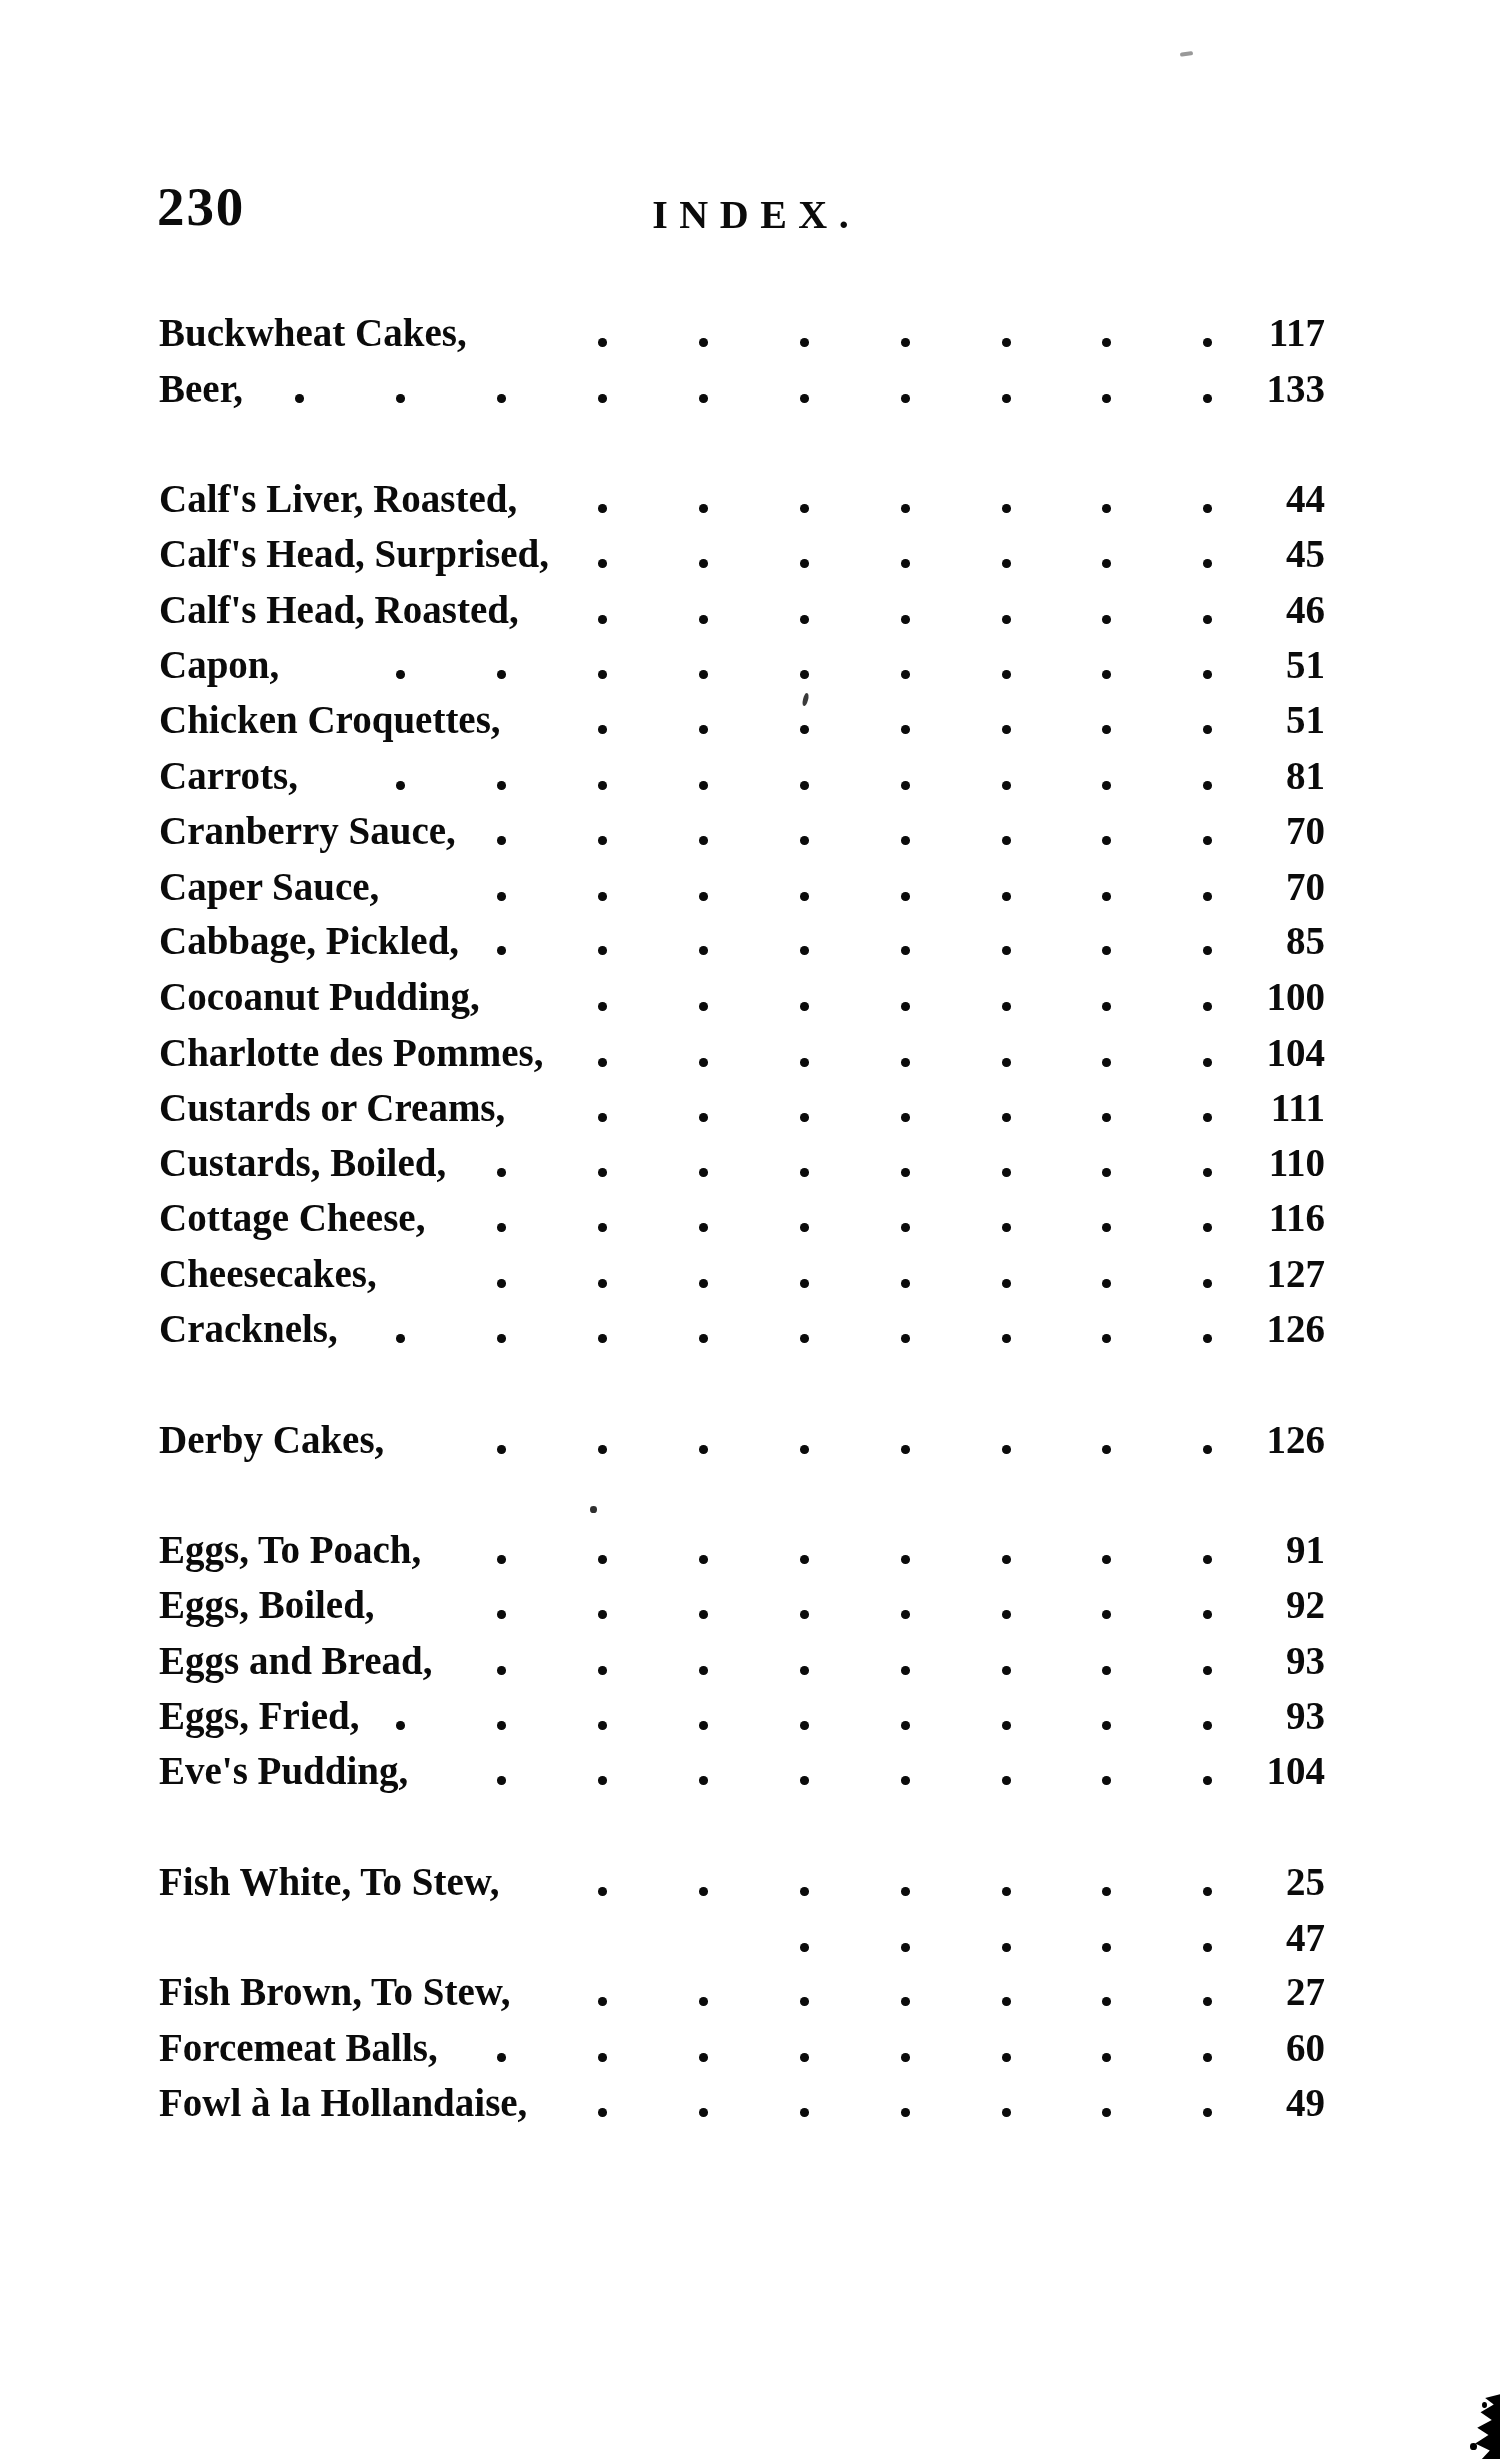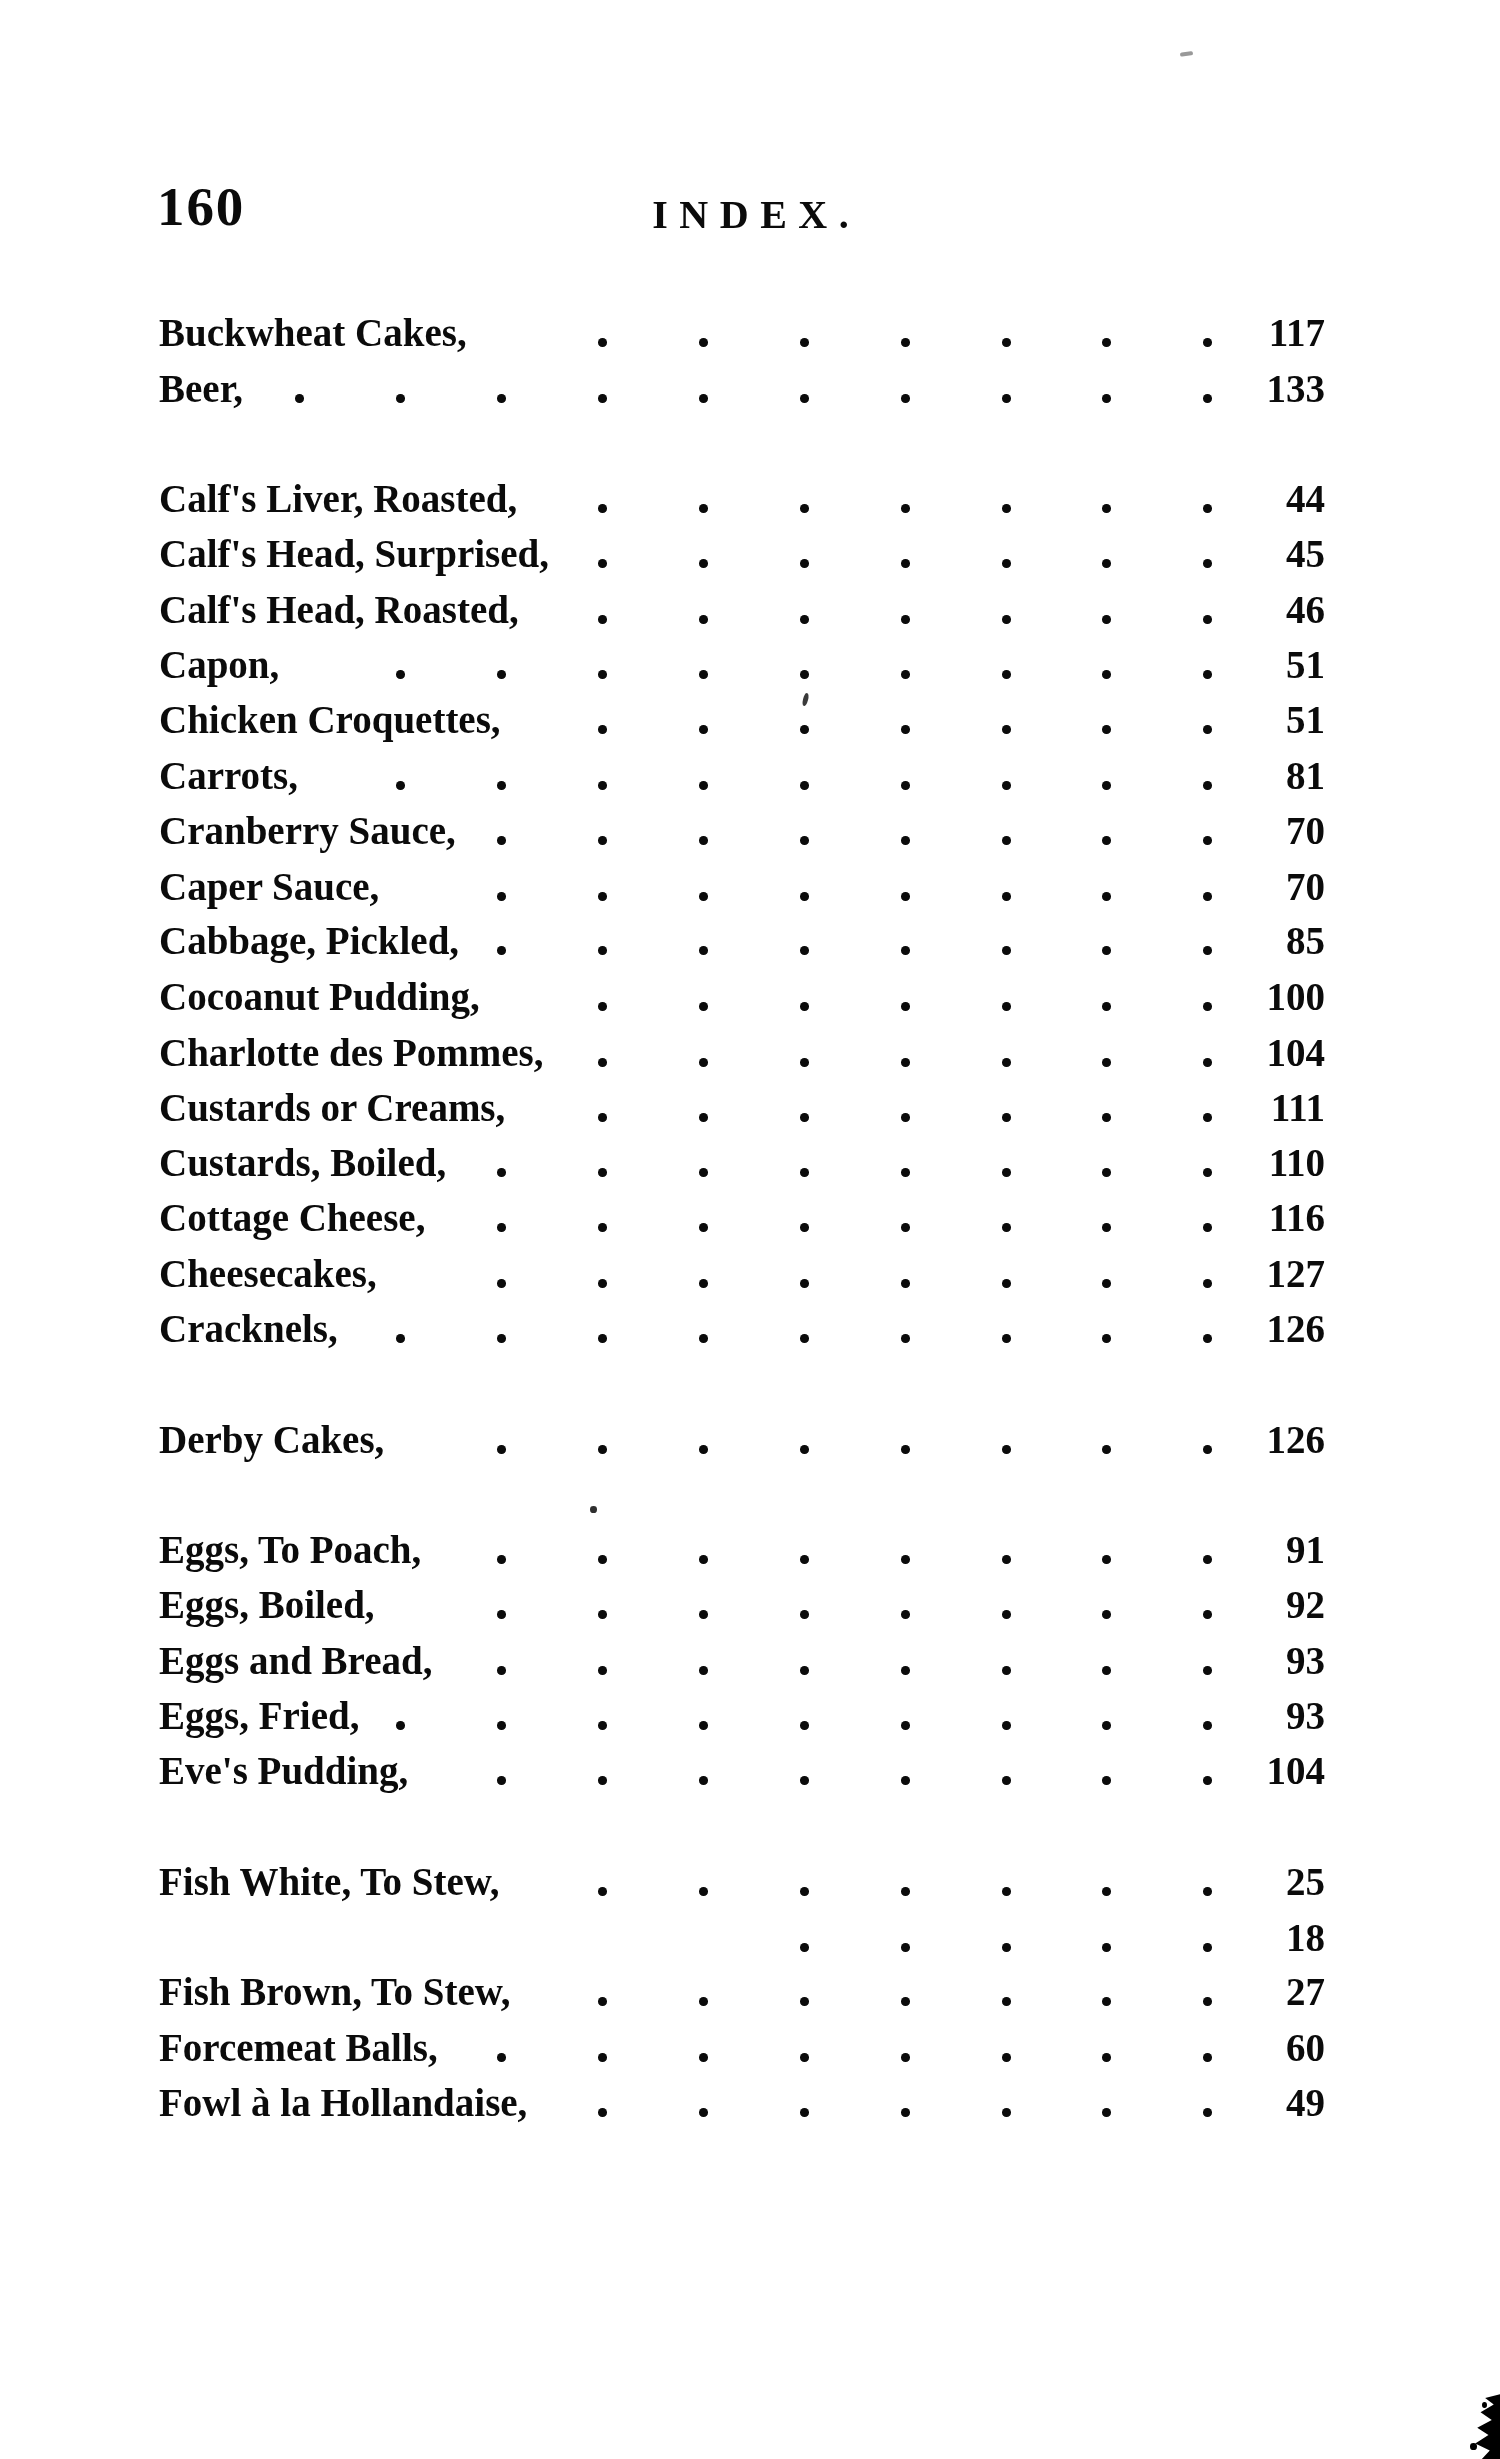--- a/index.html
+++ b/index.html
@@ -58,21 +58,21 @@
   }
   .ink-blot-speck2 {
     position:absolute; left:1482px; top:2402px; width:4.8px; height:5.8px;
     background:#000; border-radius:50%;
   }
 </style>
 </head>
 <body>
 
 <div class="page">
-  <div class="folio">160</div>
+  <div class="folio">230</div>
   <div class="running-title">INDEX.</div>
 
   <div id="index-list">
       <div class="row" style="top: 313px;"><span class="lbl">Buckwheat Cakes,</span><span class="pg">117</span><span class="dot" style="left: 439px;"></span><span class="dot" style="left: 540px;"></span><span class="dot" style="left: 641px;"></span><span class="dot" style="left: 742px;"></span><span class="dot" style="left: 843px;"></span><span class="dot" style="left: 943px;"></span><span class="dot" style="left: 1044px;"></span></div>
       <div class="row" style="top: 369px;"><span class="lbl">Beer,</span><span class="pg">133</span><span class="dot" style="left: 136px;"></span><span class="dot" style="left: 237px;"></span><span class="dot" style="left: 338px;"></span><span class="dot" style="left: 439px;"></span><span class="dot" style="left: 540px;"></span><span class="dot" style="left: 641px;"></span><span class="dot" style="left: 742px;"></span><span class="dot" style="left: 843px;"></span><span class="dot" style="left: 943px;"></span><span class="dot" style="left: 1044px;"></span></div>
       <div class="row" style="top: 479px;"><span class="lbl">Calf's Liver, Roasted,</span><span class="pg">44</span><span class="dot" style="left: 439px;"></span><span class="dot" style="left: 540px;"></span><span class="dot" style="left: 641px;"></span><span class="dot" style="left: 742px;"></span><span class="dot" style="left: 843px;"></span><span class="dot" style="left: 943px;"></span><span class="dot" style="left: 1044px;"></span></div>
       <div class="row" style="top: 534px;"><span class="lbl">Calf's Head, Surprised,</span><span class="pg">45</span><span class="dot" style="left: 439px;"></span><span class="dot" style="left: 540px;"></span><span class="dot" style="left: 641px;"></span><span class="dot" style="left: 742px;"></span><span class="dot" style="left: 843px;"></span><span class="dot" style="left: 943px;"></span><span class="dot" style="left: 1044px;"></span></div>
       <div class="row" style="top: 590px;"><span class="lbl">Calf's Head, Roasted,</span><span class="pg">46</span><span class="dot" style="left: 439px;"></span><span class="dot" style="left: 540px;"></span><span class="dot" style="left: 641px;"></span><span class="dot" style="left: 742px;"></span><span class="dot" style="left: 843px;"></span><span class="dot" style="left: 943px;"></span><span class="dot" style="left: 1044px;"></span></div>
       <div class="row" style="top: 645px;"><span class="lbl">Capon,</span><span class="pg">51</span><span class="dot" style="left: 237px;"></span><span class="dot" style="left: 338px;"></span><span class="dot" style="left: 439px;"></span><span class="dot" style="left: 540px;"></span><span class="dot" style="left: 641px;"></span><span class="dot" style="left: 742px;"></span><span class="dot" style="left: 843px;"></span><span class="dot" style="left: 943px;"></span><span class="dot" style="left: 1044px;"></span></div>
       <div class="row" style="top: 700px;"><span class="lbl">Chicken Croquettes,</span><span class="pg">51</span><span class="dot" style="left: 439px;"></span><span class="dot" style="left: 540px;"></span><span class="dot" style="left: 641px;"></span><span class="dot" style="left: 742px;"></span><span class="dot" style="left: 843px;"></span><span class="dot" style="left: 943px;"></span><span class="dot" style="left: 1044px;"></span></div>
@@ -87,21 +87,21 @@
       <div class="row" style="top: 1198px;"><span class="lbl">Cottage Cheese,</span><span class="pg">116</span><span class="dot" style="left: 338px;"></span><span class="dot" style="left: 439px;"></span><span class="dot" style="left: 540px;"></span><span class="dot" style="left: 641px;"></span><span class="dot" style="left: 742px;"></span><span class="dot" style="left: 843px;"></span><span class="dot" style="left: 943px;"></span><span class="dot" style="left: 1044px;"></span></div>
       <div class="row" style="top: 1254px;"><span class="lbl">Cheesecakes,</span><span class="pg">127</span><span class="dot" style="left: 338px;"></span><span class="dot" style="left: 439px;"></span><span class="dot" style="left: 540px;"></span><span class="dot" style="left: 641px;"></span><span class="dot" style="left: 742px;"></span><span class="dot" style="left: 843px;"></span><span class="dot" style="left: 943px;"></span><span class="dot" style="left: 1044px;"></span></div>
       <div class="row" style="top: 1309px;"><span class="lbl">Cracknels,</span><span class="pg">126</span><span class="dot" style="left: 237px;"></span><span class="dot" style="left: 338px;"></span><span class="dot" style="left: 439px;"></span><span class="dot" style="left: 540px;"></span><span class="dot" style="left: 641px;"></span><span class="dot" style="left: 742px;"></span><span class="dot" style="left: 843px;"></span><span class="dot" style="left: 943px;"></span><span class="dot" style="left: 1044px;"></span></div>
       <div class="row" style="top: 1420px;"><span class="lbl">Derby Cakes,</span><span class="pg">126</span><span class="dot" style="left: 338px;"></span><span class="dot" style="left: 439px;"></span><span class="dot" style="left: 540px;"></span><span class="dot" style="left: 641px;"></span><span class="dot" style="left: 742px;"></span><span class="dot" style="left: 843px;"></span><span class="dot" style="left: 943px;"></span><span class="dot" style="left: 1044px;"></span></div>
       <div class="row" style="top: 1530px;"><span class="lbl">Eggs, To Poach,</span><span class="pg">91</span><span class="dot" style="left: 338px;"></span><span class="dot" style="left: 439px;"></span><span class="dot" style="left: 540px;"></span><span class="dot" style="left: 641px;"></span><span class="dot" style="left: 742px;"></span><span class="dot" style="left: 843px;"></span><span class="dot" style="left: 943px;"></span><span class="dot" style="left: 1044px;"></span></div>
       <div class="row" style="top: 1585px;"><span class="lbl">Eggs, Boiled,</span><span class="pg">92</span><span class="dot" style="left: 338px;"></span><span class="dot" style="left: 439px;"></span><span class="dot" style="left: 540px;"></span><span class="dot" style="left: 641px;"></span><span class="dot" style="left: 742px;"></span><span class="dot" style="left: 843px;"></span><span class="dot" style="left: 943px;"></span><span class="dot" style="left: 1044px;"></span></div>
       <div class="row" style="top: 1641px;"><span class="lbl">Eggs and Bread,</span><span class="pg">93</span><span class="dot" style="left: 338px;"></span><span class="dot" style="left: 439px;"></span><span class="dot" style="left: 540px;"></span><span class="dot" style="left: 641px;"></span><span class="dot" style="left: 742px;"></span><span class="dot" style="left: 843px;"></span><span class="dot" style="left: 943px;"></span><span class="dot" style="left: 1044px;"></span></div>
       <div class="row" style="top: 1696px;"><span class="lbl">Eggs, Fried,</span><span class="pg">93</span><span class="dot" style="left: 237px;"></span><span class="dot" style="left: 338px;"></span><span class="dot" style="left: 439px;"></span><span class="dot" style="left: 540px;"></span><span class="dot" style="left: 641px;"></span><span class="dot" style="left: 742px;"></span><span class="dot" style="left: 843px;"></span><span class="dot" style="left: 943px;"></span><span class="dot" style="left: 1044px;"></span></div>
       <div class="row" style="top: 1751px;"><span class="lbl">Eve's Pudding,</span><span class="pg">104</span><span class="dot" style="left: 338px;"></span><span class="dot" style="left: 439px;"></span><span class="dot" style="left: 540px;"></span><span class="dot" style="left: 641px;"></span><span class="dot" style="left: 742px;"></span><span class="dot" style="left: 843px;"></span><span class="dot" style="left: 943px;"></span><span class="dot" style="left: 1044px;"></span></div>
       <div class="row" style="top: 1862px;"><span class="lbl">Fish White, To Stew,</span><span class="pg">25</span><span class="dot" style="left: 439px;"></span><span class="dot" style="left: 540px;"></span><span class="dot" style="left: 641px;"></span><span class="dot" style="left: 742px;"></span><span class="dot" style="left: 843px;"></span><span class="dot" style="left: 943px;"></span><span class="dot" style="left: 1044px;"></span></div>
-      <div class="row" style="top: 1918px;"><span class="pg">18</span><span class="dot" style="left: 641px;"></span><span class="dot" style="left: 742px;"></span><span class="dot" style="left: 843px;"></span><span class="dot" style="left: 943px;"></span><span class="dot" style="left: 1044px;"></span></div>
+      <div class="row" style="top: 1918px;"><span class="pg">47</span><span class="dot" style="left: 641px;"></span><span class="dot" style="left: 742px;"></span><span class="dot" style="left: 843px;"></span><span class="dot" style="left: 943px;"></span><span class="dot" style="left: 1044px;"></span></div>
       <div class="row" style="top: 1972px;"><span class="lbl">Fish Brown, To Stew,</span><span class="pg">27</span><span class="dot" style="left: 439px;"></span><span class="dot" style="left: 540px;"></span><span class="dot" style="left: 641px;"></span><span class="dot" style="left: 742px;"></span><span class="dot" style="left: 843px;"></span><span class="dot" style="left: 943px;"></span><span class="dot" style="left: 1044px;"></span></div>
       <div class="row" style="top: 2028px;"><span class="lbl">Forcemeat Balls,</span><span class="pg">60</span><span class="dot" style="left: 338px;"></span><span class="dot" style="left: 439px;"></span><span class="dot" style="left: 540px;"></span><span class="dot" style="left: 641px;"></span><span class="dot" style="left: 742px;"></span><span class="dot" style="left: 843px;"></span><span class="dot" style="left: 943px;"></span><span class="dot" style="left: 1044px;"></span></div>
       <div class="row" style="top: 2083px;"><span class="lbl">Fowl à la Hollandaise,</span><span class="pg">49</span><span class="dot" style="left: 439px;"></span><span class="dot" style="left: 540px;"></span><span class="dot" style="left: 641px;"></span><span class="dot" style="left: 742px;"></span><span class="dot" style="left: 843px;"></span><span class="dot" style="left: 943px;"></span><span class="dot" style="left: 1044px;"></span></div>
     </div>
 
   <div class="speck-topright"></div>
   <div class="speck-tick"></div>
   <div class="speck-gap"></div>
   <div class="ink-blot"></div>
   <div class="ink-blot-speck1"></div>

